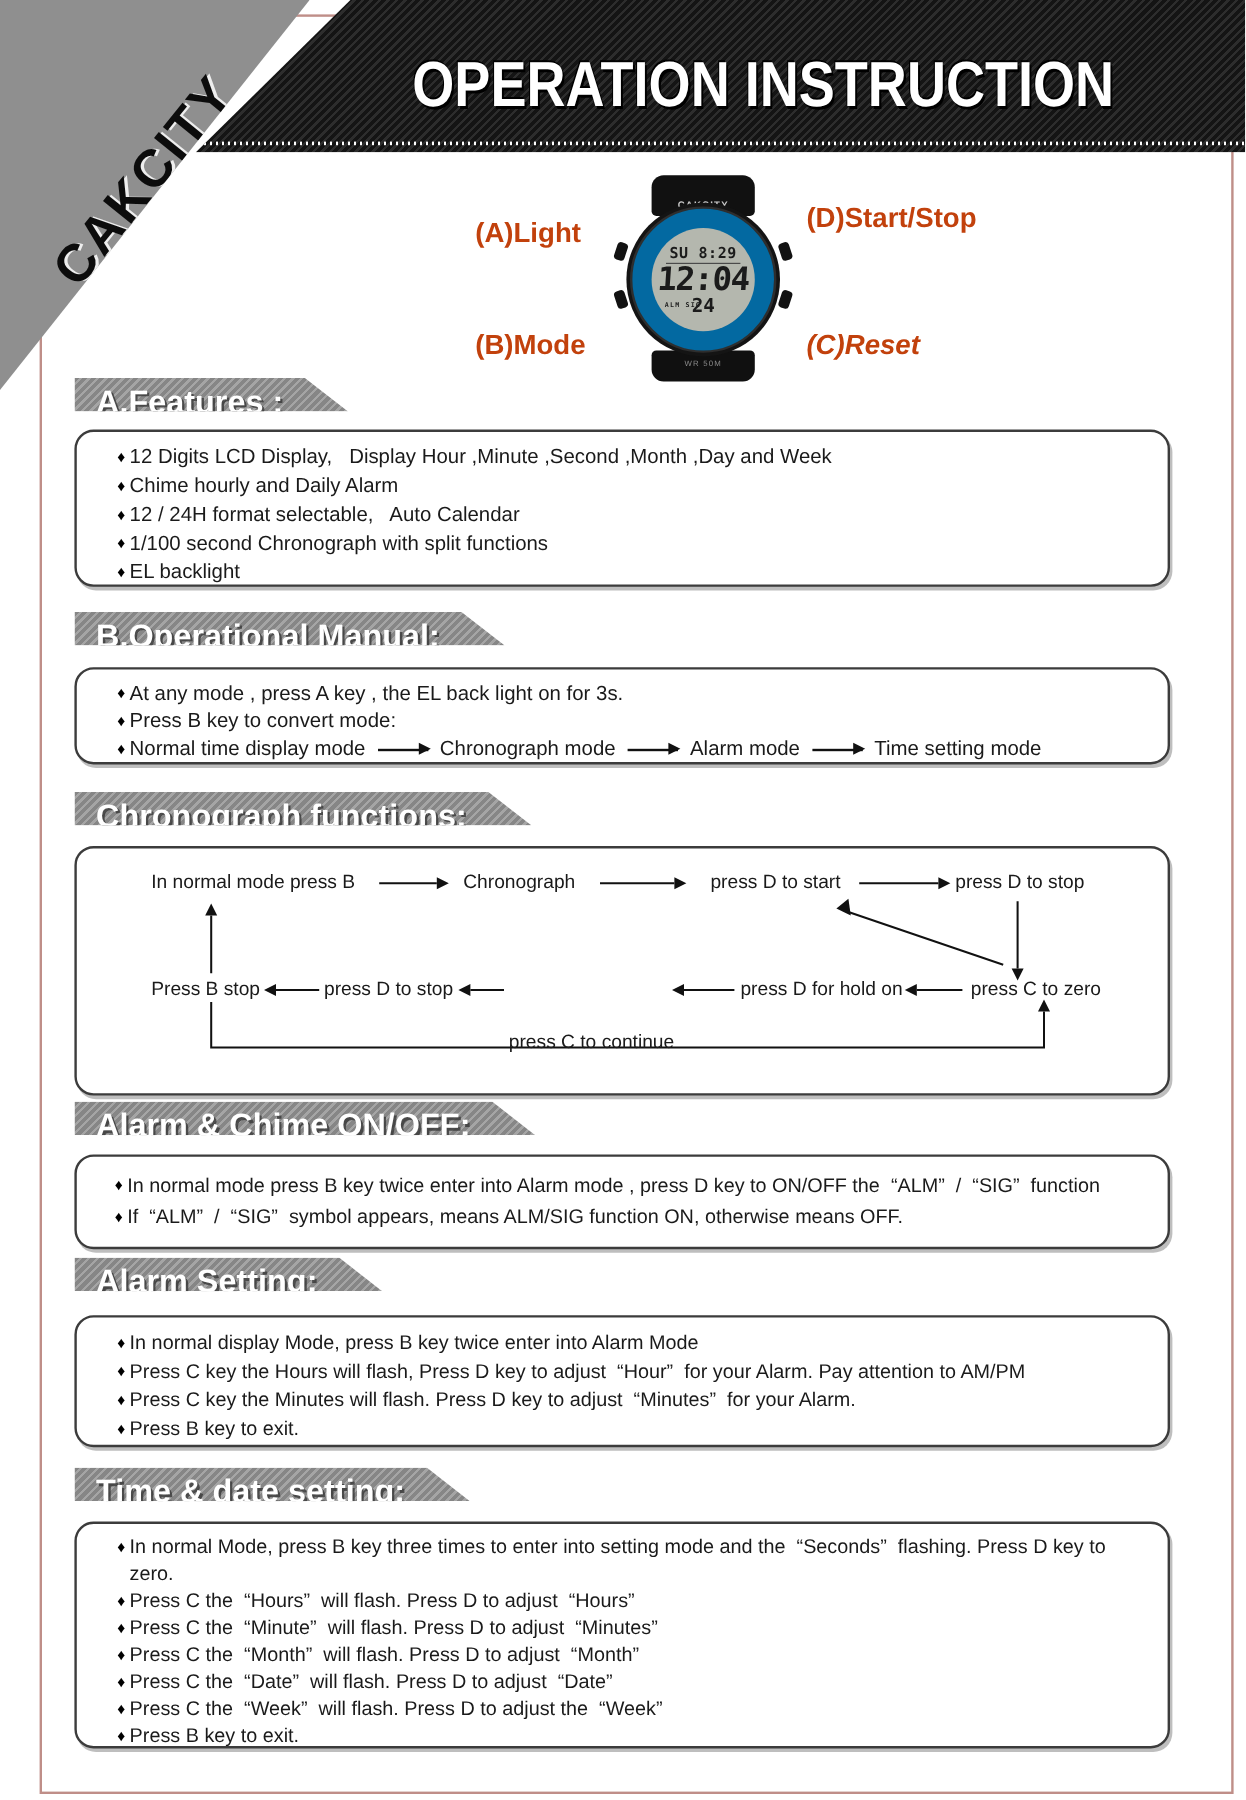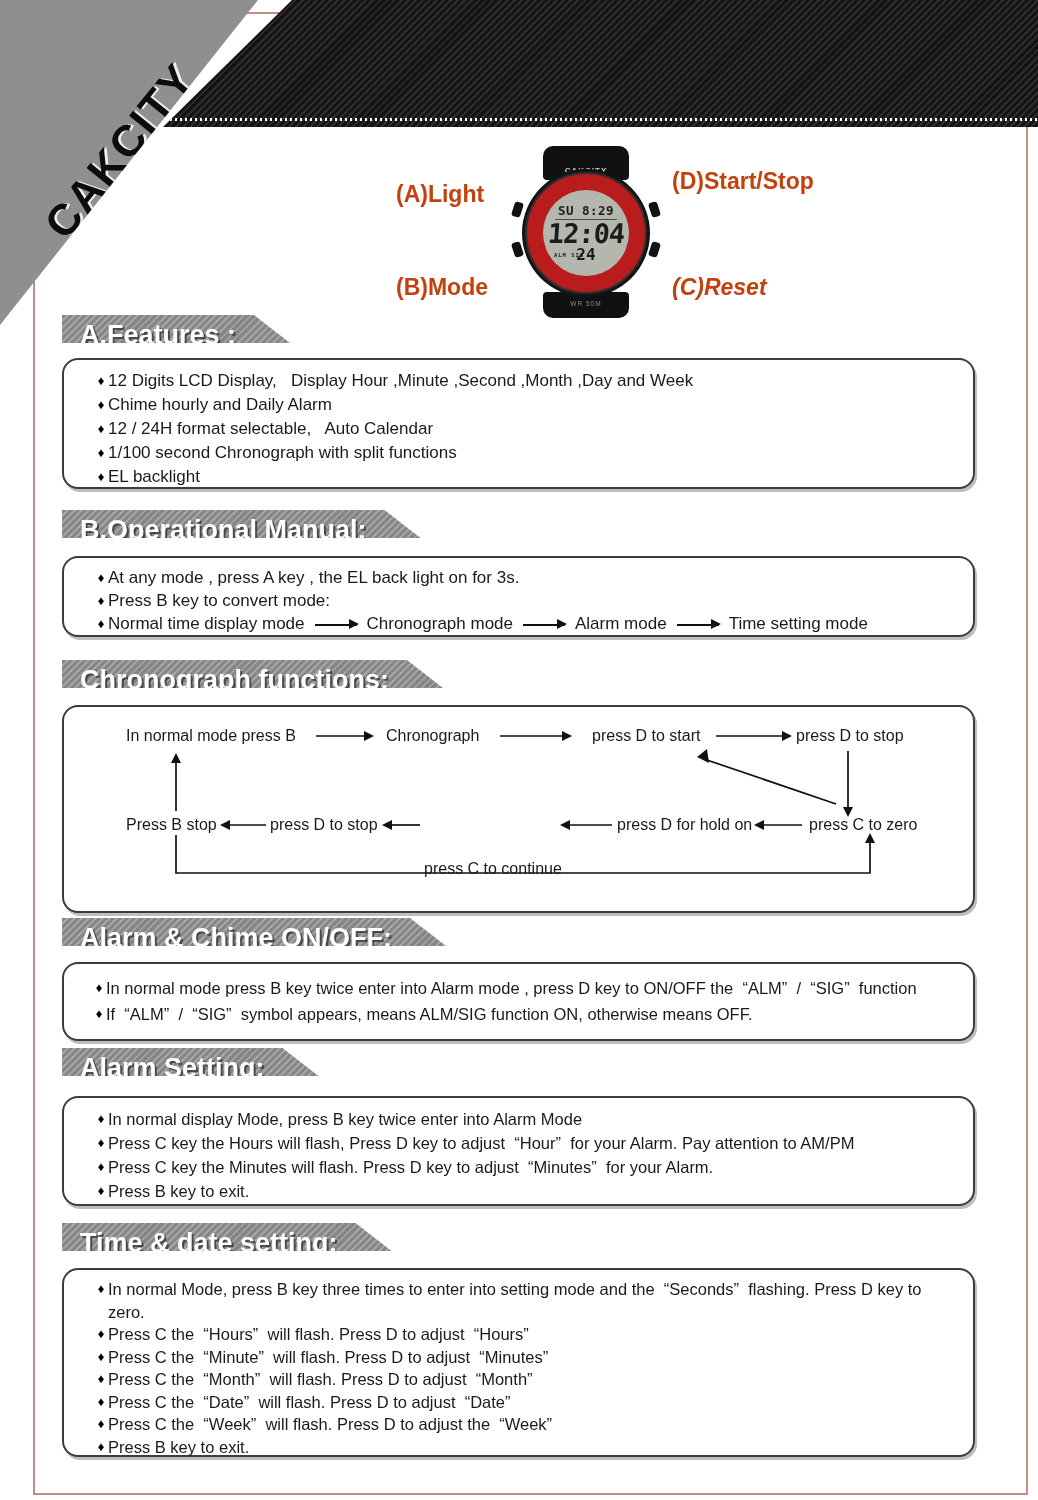--- a/index.html
+++ b/index.html
@@ -37,21 +37,21 @@
   .watch{position:absolute;left:508px;top:146px;width:156px;height:172px;z-index:4;}
   .strap-top{position:absolute;left:35px;top:0;width:86px;height:34px;background:#111;
     border-radius:10px 10px 4px 4px;}
   .strap-top .strap-text{position:absolute;bottom:5px;left:0;width:100%;text-align:center;
     font-size:8px;color:#c9c9c9;letter-spacing:1px;font-weight:bold;}
   .strap-bottom{position:absolute;left:35px;top:146px;width:86px;height:26px;background:#101010;
     border-radius:4px 4px 10px 10px;}
   .strap-bottom .strap-text{position:absolute;top:8px;left:0;width:100%;text-align:center;
     font-size:6.5px;color:#8a8a8a;letter-spacing:1px;}
   .bezel{position:absolute;left:17px;top:26px;width:118px;height:118px;border-radius:50%;
-    background:#b91c1c;border:2px solid #2e2e2e;box-shadow:0 0 0 3px #141414;}
+    background:#0369a1;border:2px solid #2e2e2e;box-shadow:0 0 0 3px #141414;}
   .side-btn{position:absolute;width:9px;height:15px;background:#121212;border-radius:3px;}
   .lcd{position:absolute;left:16px;top:16px;width:86px;height:86px;border-radius:50%;
     background:#b4b7ae;overflow:hidden;color:#1b1b1b;
     font-family:"DejaVu Sans Mono","Liberation Mono",monospace;text-align:center;}
   .lcd-top{margin-top:13px;font-size:12.5px;font-weight:bold;letter-spacing:.5px;}
   .lcd-divider{width:62px;margin:1px auto 0;border-top:1.5px solid #4a4a4a;}
   .lcd-time{font-size:27px;line-height:27px;font-weight:bold;letter-spacing:-1px;transform:skewX(-4deg);}
   .lcd-row{position:relative;width:100%;height:18px;}
   .lcd-flags{position:absolute;left:11px;top:5px;font-size:5.5px;font-weight:bold;letter-spacing:1px;}
   .lcd-day{position:absolute;left:0;width:100%;top:0;font-size:16px;line-height:16px;font-weight:bold;}
@@ -89,20 +89,21 @@
   .cnode{position:absolute;white-space:nowrap;}
   .flow-svg{position:absolute;left:0;top:0;}
 </style>
 </head>
 <body>
 
 <div class="page">
   <div class="page-border"></div>
 
   <div class="header-band">
+    <div class="page-title"><span>OPERATION INSTRUCTION</span></div>
     <div class="dotted-divider"></div>
   </div>
   <div class="brand-corner">
     <div class="brand-logo">CAKCITY</div>
   </div>
 
   <div class="watch-label" style="left:396px;top:181px;">(A)Light</div>
   <div class="watch-label" style="left:672px;top:168px;">(D)Start/Stop</div>
   <div class="watch-label" style="left:396px;top:274px;">(B)Mode</div>
   <div class="watch-label" style="left:672px;top:274px;font-style:italic;">(C)Reset</div>

